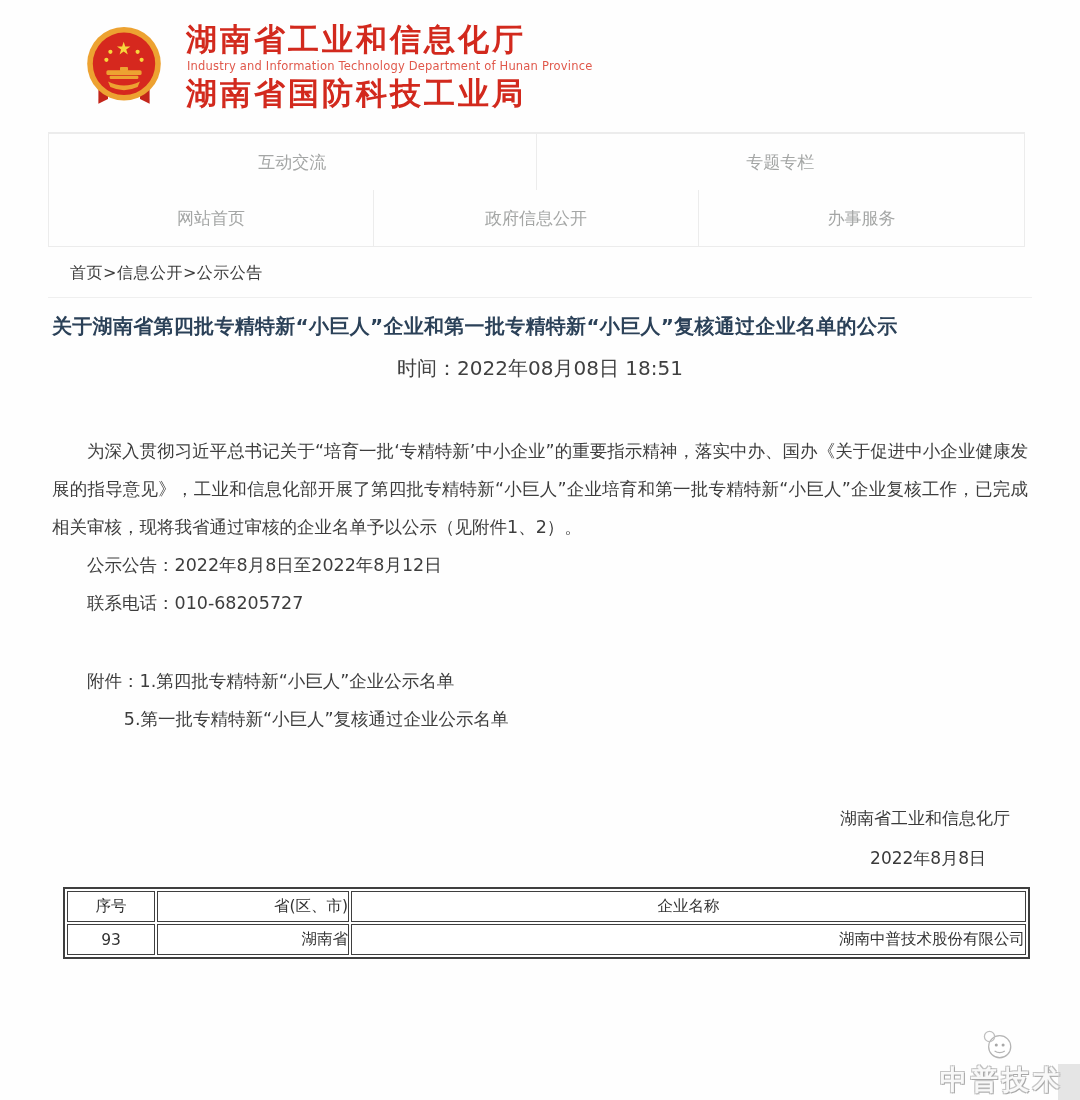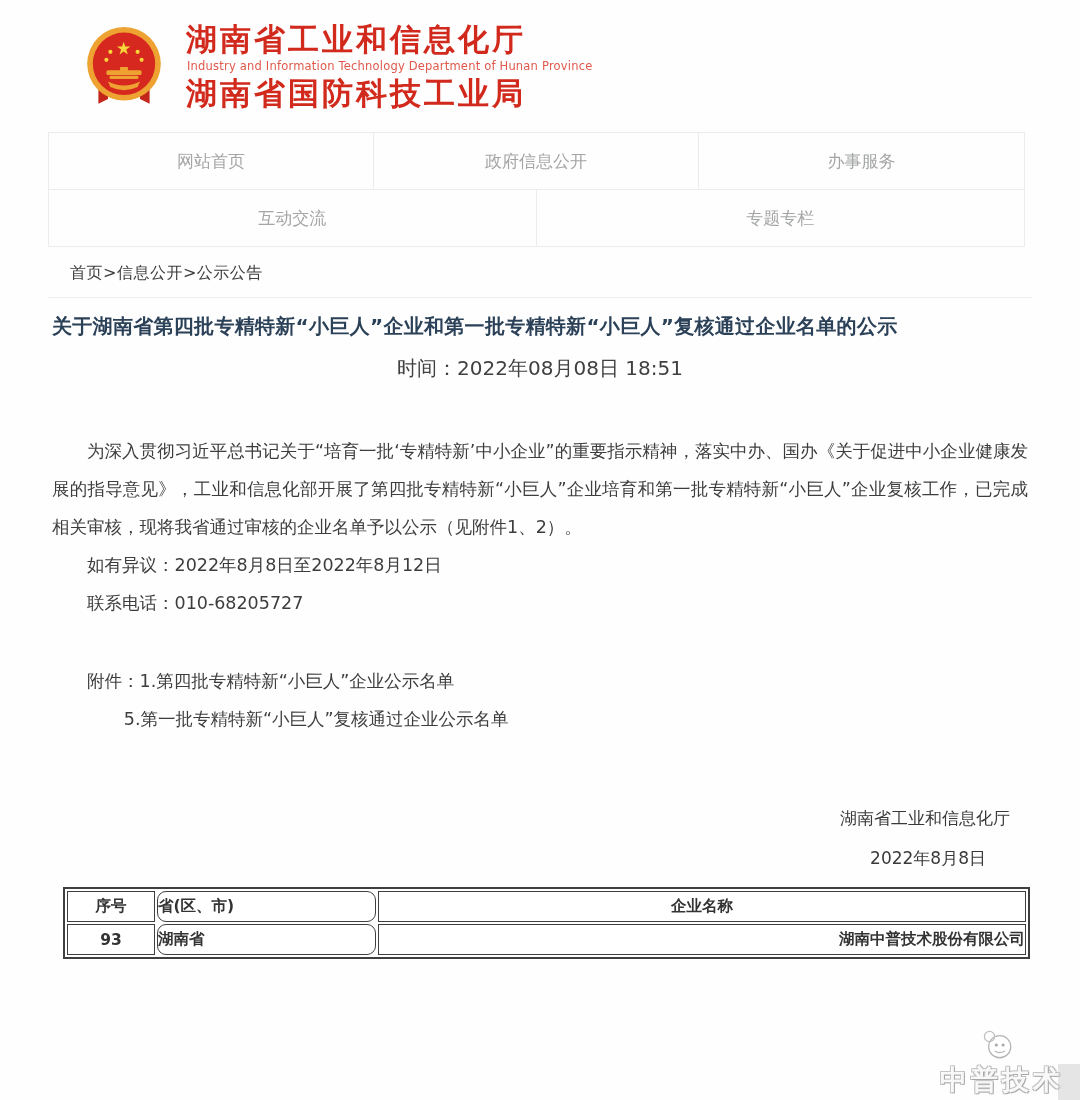--- a/index.html
+++ b/index.html
@@ -56,25 +56,25 @@
   
   .attach1-label { margin:14px 0 0 84px; font-size:17px; color:#2f2f2f; }
   .table-title { margin-top:16px; text-align:center; font-size:17.5px; font-weight:bold; color:#2d2d2d; }
 
   table.listing {
     margin:9px 0 0 63px; width:967px;
     border-collapse:separate; border-spacing:2px;
     border:2px solid #3f3f3f; background:#fff;
   }
   table.listing th, table.listing td {
-    border:1px solid #3f3f3f; font-weight:bold;
+    border:1px solid #3f3f3f; font-weight:normal;
     font-size:15.5px; color:#333; height:31px; background:#fff;
   }
   th.c-no, td.c-no { width:88px; text-align:center; }
-  th.c-prov, td.c-prov { width:219px; text-align:left;border-radius:9px; }
+  th.c-prov, td.c-prov { width:192px; text-align:right; }
   th.c-name { text-align:center; }
   td.c-name { text-align:right; padding-left:4px; }
 
   
   .watermark {
     position:absolute; right:16px; top:1028px; display:flex; align-items:center;
     opacity:.85; pointer-events:none;flex-direction:column;
   }
   .wm-logo { width:34px; height:34px; margin-right:8px; }
   .wm-text {
@@ -109,42 +109,42 @@
       <rect x="45" y="52" width="10" height="5" rx="1" fill="#eda231"></rect>
     </svg>
     <div class="org-block">
       <div class="org-cn1">湖南省工业和信息化厅</div>
       <div class="org-en">Industry and Information Technology Department of Hunan Province</div>
       <div class="org-cn2">湖南省国防科技工业局</div>
     </div>
   </div>
 
   <div class="nav">
+    <div class="nav-row r2">
+      <div class="nav-cell">互动交流</div>
+      <div class="nav-cell">专题专栏</div>
+    </div>
     <div class="nav-row r1">
       <div class="nav-cell">网站首页</div>
       <div class="nav-cell">政府信息公开</div>
       <div class="nav-cell">办事服务</div>
-    </div>
-    <div class="nav-row r2">
-      <div class="nav-cell">互动交流</div>
-      <div class="nav-cell">专题专栏</div>
     </div>
   </div>
 
   <div class="breadcrumb-wrap">
     <span class="breadcrumb">首页&gt;信息公开&gt;公示公告</span>
   </div>
 
   <div class="article">
     <div class="art-title">关于湖南省第四批专精特新“小巨人”企业和第一批专精特新“小巨人”复核通过企业名单的公示</div>
     <div class="art-time">时间：2022年08月08日 18:51</div>
 
     <div class="body-text">
       <p class="para">为深入贯彻习近平总书记关于“培育一批‘专精特新’中小企业”的重要指示精神，落实中办、国办《关于促进中小企业健康发展的指导意见》，工业和信息化部开展了第四批专精特新“小巨人”企业培育和第一批专精特新“小巨人”企业复核工作，已完成相关审核，现将我省通过审核的企业名单予以公示（见附件1、2）。</p>
-      <p class="line">如有异议：2022年8月8日至2022年8月12日</p>
+      <p class="line">公示公告：2022年8月8日至2022年8月12日</p>
       <p class="line">联系电话：010-68205727</p>
 
       <div class="attach-block">
         <p class="attach-line1">附件：1.第四批专精特新“小巨人”企业公示名单</p>
         <p class="attach-line2">5.第一批专精特新“小巨人”复核通过企业公示名单</p>
       </div>
 
       <div class="signature">
         <div class="sig-org">湖南省工业和信息化厅</div>
         <div class="sig-date">2022年8月8日</div>

